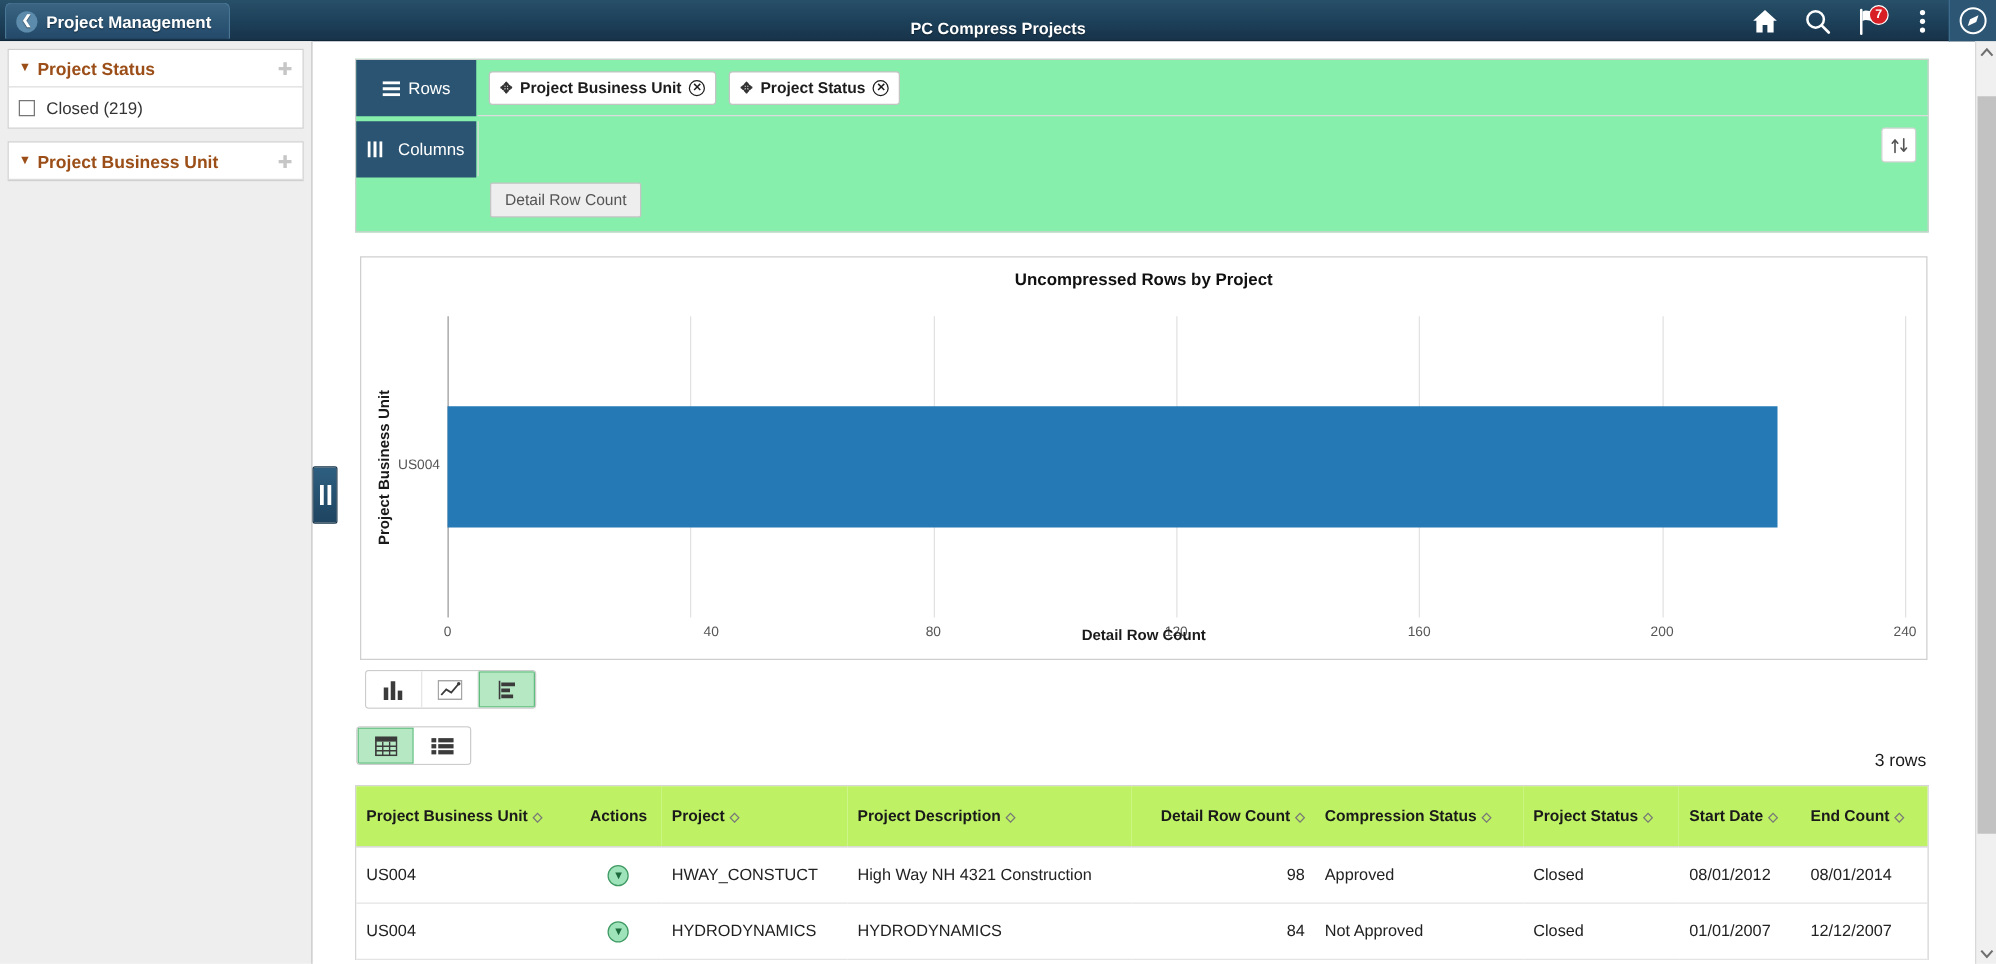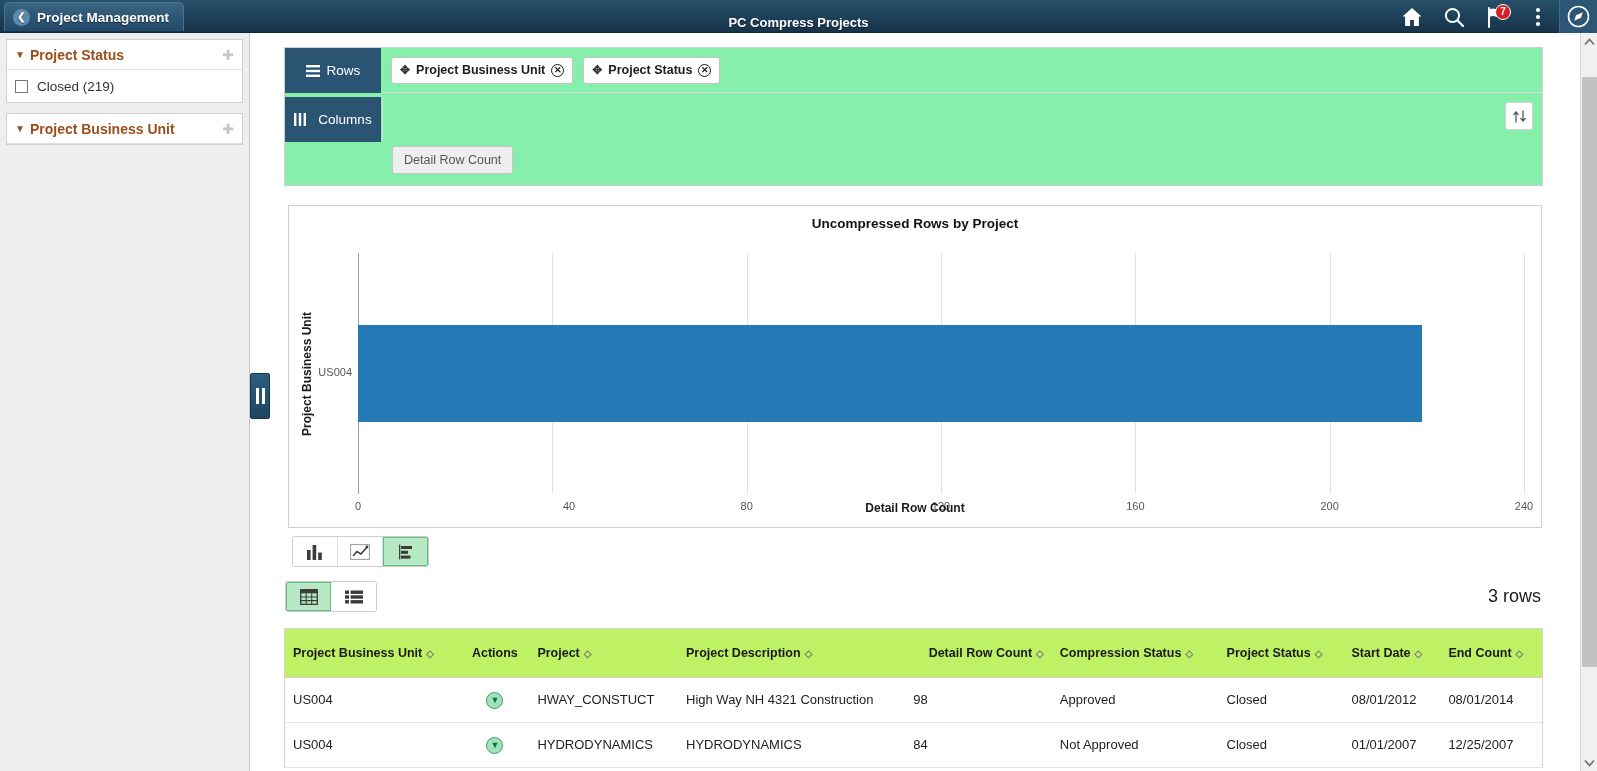--- a/index.html
+++ b/index.html
@@ -295,22 +295,22 @@
     cursor: pointer;
   }
   .tbtn:last-child { border-right: none; }
   .tbtn.active {
     background: #b6e8c4;
     border: 1px solid #5fbd7e;
   }
 
   
   .rowcount {
-    position: absolute; right: 56px; top: 586px;
-    font-size: 18px; color: #1a1a1a;
+    position: absolute; right: 56px; top: 600px;
+    font-size: 14px; color: #1a1a1a;
   }
   .grid {
     position: absolute; left: 284px; top: 628px;
     width: 1259px;
     border: 1px solid #d5d5d5;
     border-bottom: none;
     background: #ffffff;
   }
   .grid table { border-collapse: collapse; width: 100%; }
   .grid thead th {
@@ -326,21 +326,21 @@
   .grid thead th.r { text-align: right; }
   .grid thead th.c { text-align: center; }
   .sortglyph { color: #777; font-size: 10px; margin-left: 4px; }
   .grid tbody td {
     height: 45px;
     font-size: 13px; color: #222;
     border-bottom: 1px solid #e4e4e4;
     padding: 0 8px;
     white-space: nowrap;
   }
-  .grid tbody td.r { }
+  .grid tbody td.r { text-align: right; }
   .grid tbody td.c { text-align: center; }
   .act-icon {
     width: 17px; height: 17px; border-radius: 50%;
     background: #9fe3bb;
     border: 1px solid #3f9a63;
     display: inline-flex; align-items: center; justify-content: center;
     color: #1d6b3c; font-size: 9px; font-weight: bold;
     cursor: pointer; line-height: 1;
   }
 
@@ -597,21 +597,21 @@
         </tr>
         <tr>
           <td class="l">US004</td>
           <td class="c"><span class="act-icon">▼</span></td>
           <td class="l">HYDRODYNAMICS</td>
           <td class="l">HYDRODYNAMICS</td>
           <td class="r">84</td>
           <td class="l">Not Approved</td>
           <td class="l">Closed</td>
           <td class="l">01/01/2007</td>
-          <td class="l">12/25/2007</td>
+          <td class="l">12/12/2007</td>
         </tr>
       </tbody>
   </table>
 </div>
 
 <div class="vscroll">
   <div class="sarrow up">
     <svg width="11" height="8" viewBox="0 0 11 8">
         <polyline points="1,6.5 5.5,1.5 10,6.5" fill="none" stroke="#6f6f6f" stroke-width="1.7"></polyline>
       </svg>

